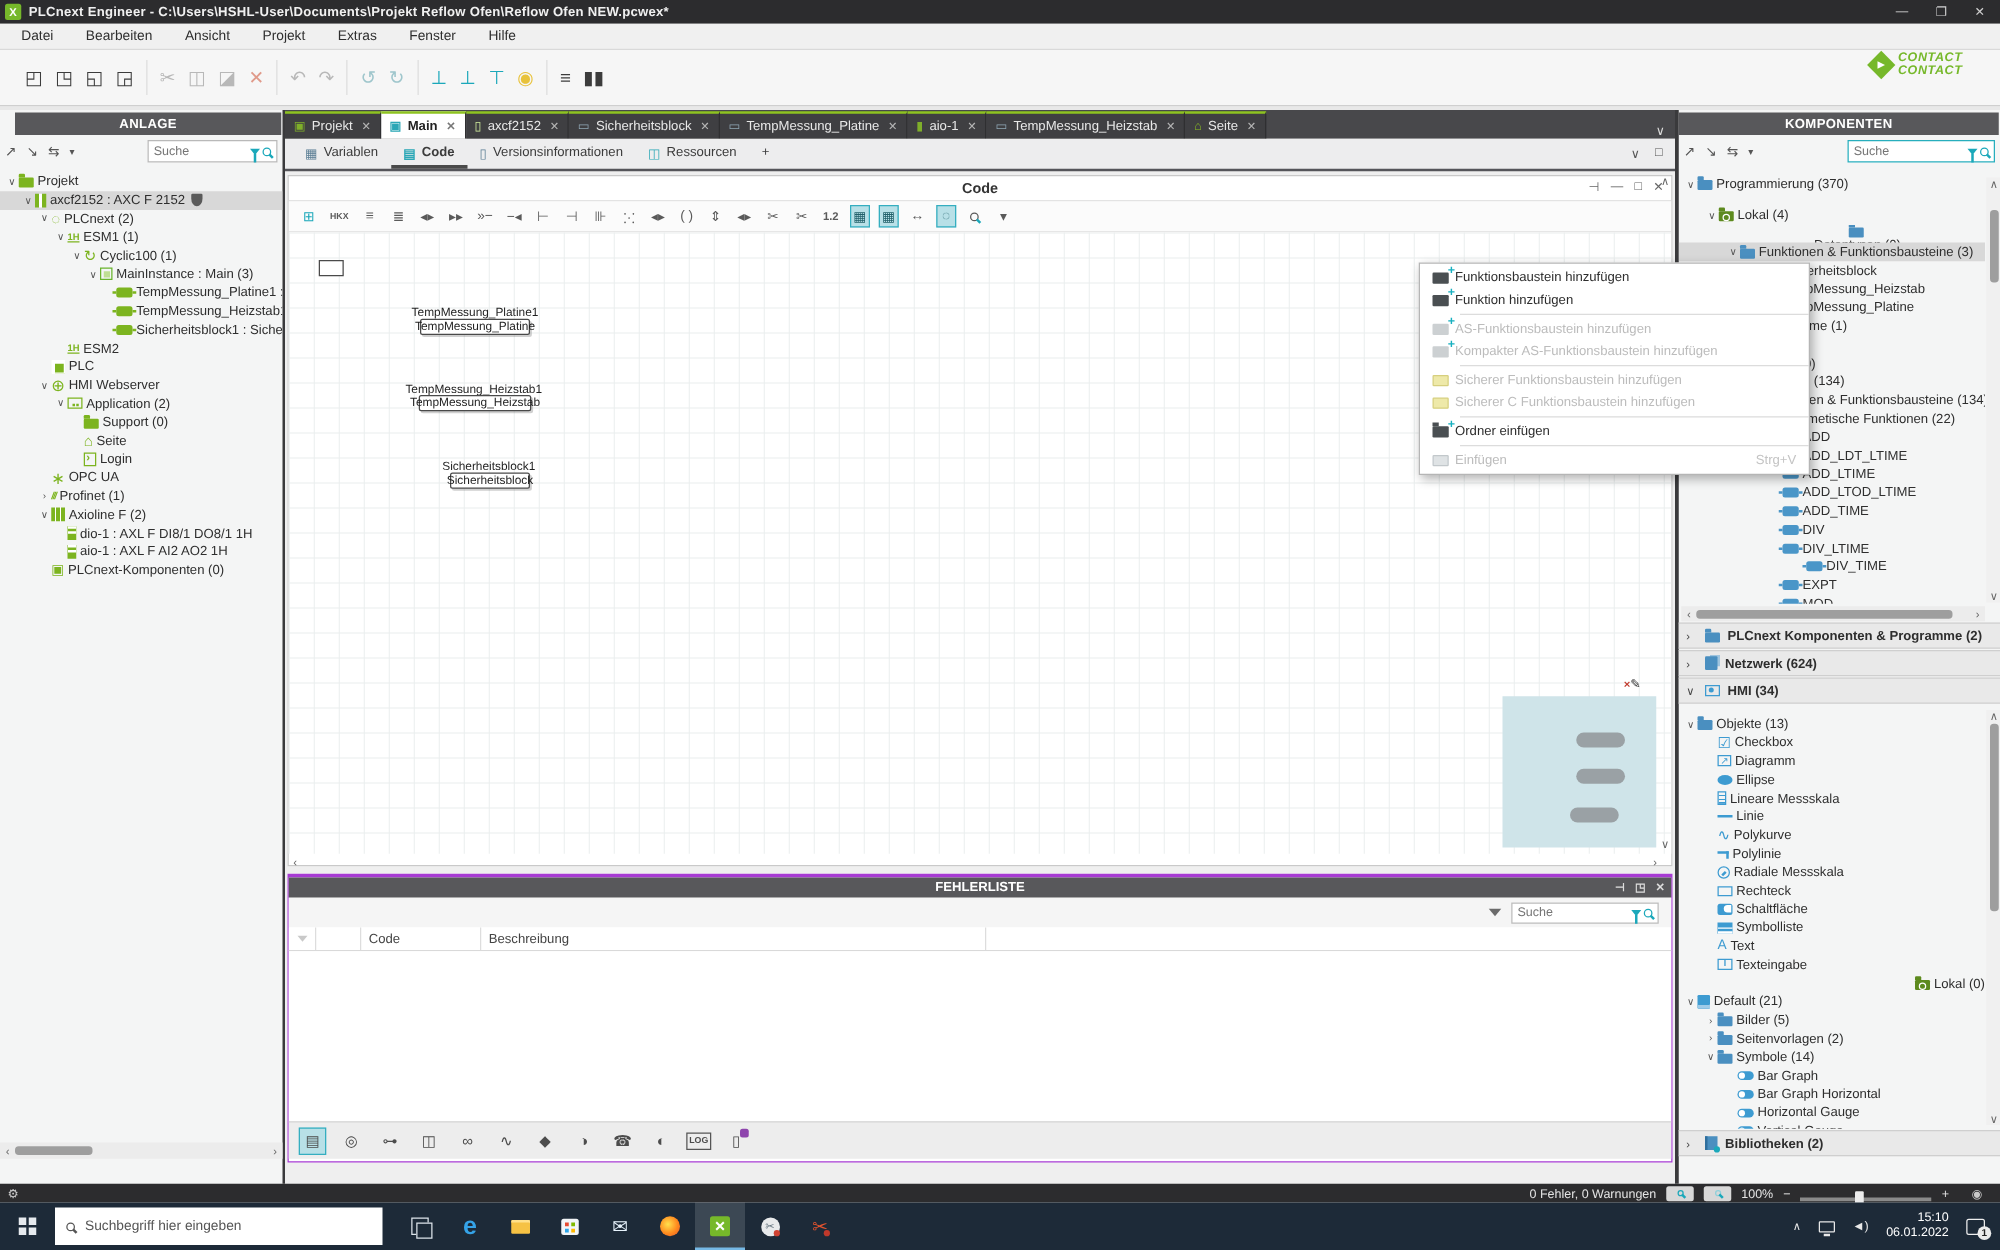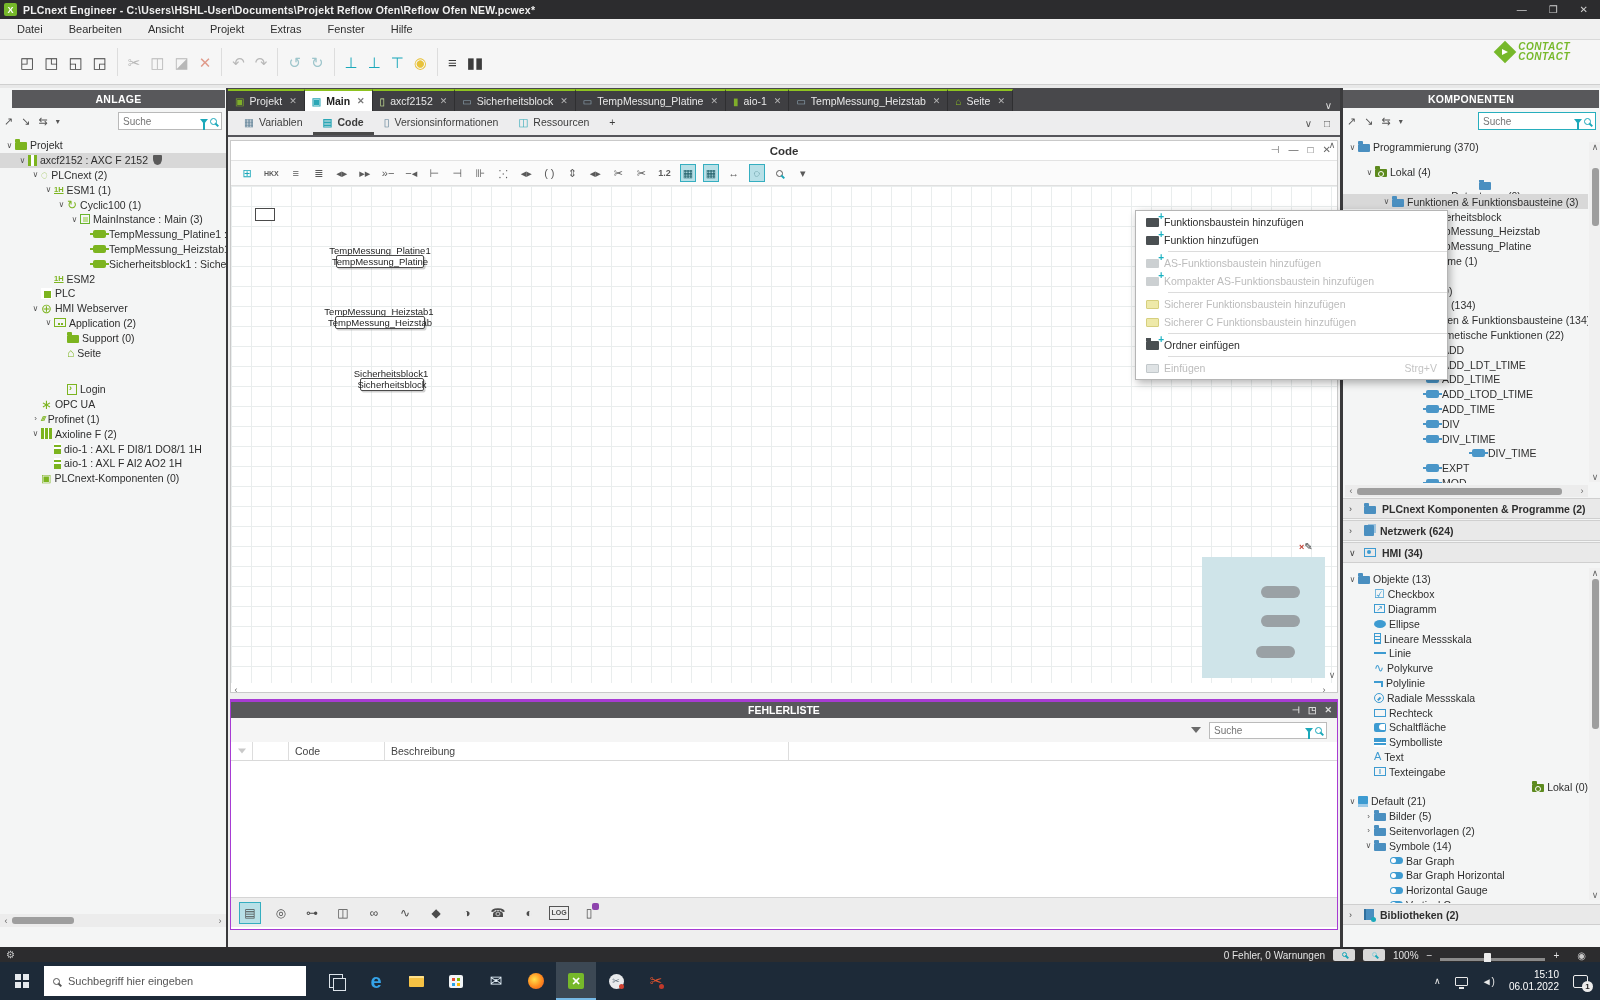--- a/index.html
+++ b/index.html
@@ -352,21 +352,21 @@
       <div class="trow" style="padding-left: 56px;">
         <span class="arr"></span>
         <span class="icn fold f-green"></span>
         <span class="tlabel">Support (0)</span>
       </div>
       <div class="trow" style="padding-left: 56px;">
         <span class="arr"></span>
         <span class="icn g" style="color: rgb(124, 180, 31); font-size: 12px;">⌂</span>
         <span class="tlabel">Seite</span>
       </div>
-      <div class="trow" style="padding-left: 56px; margin-top: 22px;">
+      <div class="trow" style="padding-left: 56px;">
         <span class="arr"></span>
         <span class="icn i-login"></span>
         <span class="tlabel">Login</span>
       </div>
       <div class="trow" style="padding-left: 30px;">
         <span class="arr"></span>
         <span class="icn g" style="color: rgb(124, 180, 31); font-size: 13px;">∗</span>
         <span class="tlabel">OPC UA</span>
       </div>
       <div class="trow" style="padding-left: 30px;">
@@ -689,21 +689,21 @@
       <div class="trow" style="padding-left: 72px;">
         <span class="arr"></span>
         <span class="icn i-fb"></span>
         <span class="tlabel">DIV</span>
       </div>
       <div class="trow" style="padding-left: 72px;">
         <span class="arr"></span>
         <span class="icn i-fb"></span>
         <span class="tlabel">DIV_LTIME</span>
       </div>
-      <div class="trow" style="padding-left: 91px; margin-left: 27px;">
+      <div class="trow" style="padding-left: 91px;">
         <span class="arr"></span>
         <span class="icn i-fb"></span>
         <span class="tlabel">DIV_TIME</span>
       </div>
       <div class="trow" style="padding-left: 72px;">
         <span class="arr"></span>
         <span class="icn i-fb"></span>
         <span class="tlabel">EXPT</span>
       </div>
       <div class="trow" style="padding-left: 72px;">

